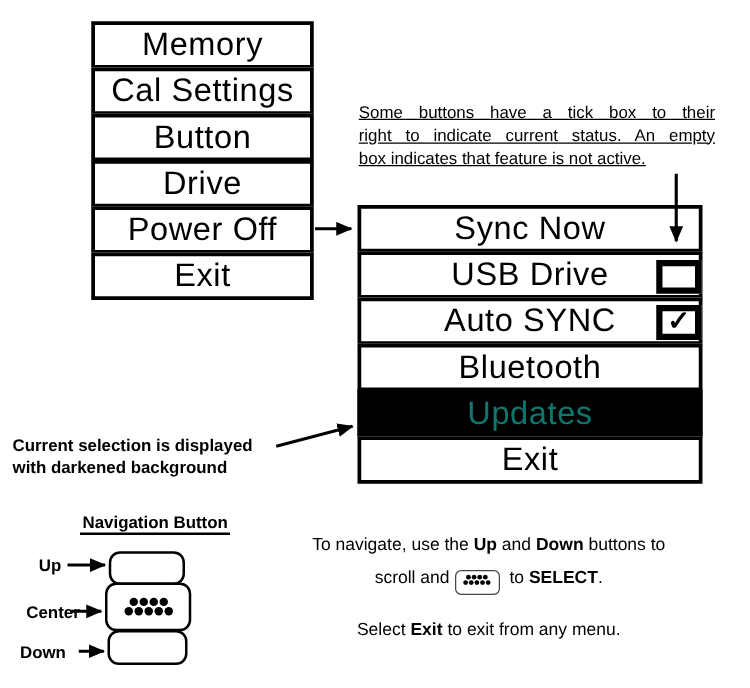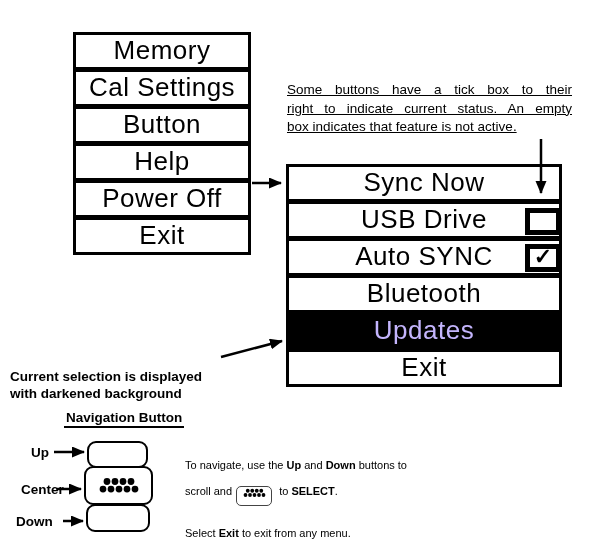--- a/index.html
+++ b/index.html
@@ -6,71 +6,71 @@
   html,body { background:#fff; }
   .canvas {
     position:relative; width:600px; height:550px; background:#fff;
     font-family:"Liberation Sans", sans-serif; color:#000; overflow:hidden;
   }
   
   .overlay { position:absolute; left:0; top:0; width:600px; height:550px; pointer-events:none; z-index:6; }
 
   
   .menu { position:absolute; }
-  .main-menu { left:25px; top:32px; width:226px;padding-left:48px; }
+  .main-menu { left:25px; top:17px; width:226px;padding-left:48px; }
   .sub-menu  { left:286px; top:164px; width:276px; }
   .menu-item {
     height:38px; border:3px solid #000; background:#fff;
     font-size:26px; line-height:31px; text-align:center; letter-spacing:.5px;
     overflow:hidden;
   }
   .menu-item + .menu-item { margin-top:-1px; }
-  .menu-item.selected { background:#000; color:#c4b5fd; }
+  .menu-item.selected { background:#000; color:#0f766e; }
 
   
   .tickbox {
     position:absolute; left:525px; width:36px; height:27px;
     border:5px solid #000; background:#fff; text-align:center;
   }
   .tickbox.empty   { top:208px; }
   .tickbox.checked { top:244px; height:28px; }
   .tickbox .mark { display:block; font-size:22px; font-weight:bold; line-height:17px; margin-top:-1px; }
 
   
   .note-tick {
     position:absolute; left:287px; top:81px; width:285px;
     font-size:13.5px; line-height:18.5px;
   }
   .note-tick .jline { text-align:justify; text-align-last:justify;text-decoration:underline; }
   .note-tick .jline.last { text-align-last:left; }
 
   .note-selection {
     position:absolute; left:10px; top:349px;
-    font-size:13.5px; font-weight:bold; line-height:16.5px;margin-top:20px;
+    font-size:13.5px; font-weight:bold; line-height:16.5px;
   }
 
   
   .nav-title {
     position:absolute; left:32px; top:410px;
     font-size:13.5px; font-weight:bold;
     border-bottom:2px solid #000; padding:0 2px 1px 2px;margin-left:32px;
   }
   .nav-label { position:absolute; font-size:13.5px; font-weight:bold; }
   .nav-label.up     { left:31px; top:445px; }
   .nav-label.center { left:21px;  top:482px; }
   .nav-label.down   { left:16px; top:514px; }
 
   .nav-btn { position:absolute; border:2.5px solid #000; border-radius:9px; background:#fff; }
   .nav-btn.top    { left:87px; top:441px; width:61px; height:27px; }
   .nav-btn.middle { left:84px; top:466px; width:69px; height:39px;
                     display:flex; align-items:center; justify-content:center; z-index:2; }
   .nav-btn.bottom { left:86px; top:504px; width:64px; height:28px; }
 
   
-  .instructions { position:absolute; left:185px; top:452px; width:412px; font-size:11px; line-height:26px; }
+  .instructions { position:absolute; left:185px; top:422px; width:412px; font-size:14px; line-height:26px;text-align:center; }
   .instructions b { font-weight:bold; }
   .instructions .para2 { margin-top:14px; }
   .inline-kp {
     display:inline-block; width:36px; height:20px; border:1.5px solid #444; border-radius:5px;
     vertical-align:-4px; margin:0 4px; text-align:center; background:#fff; line-height:16px;
   }
 </style>
 </head>
 <body>
 
@@ -87,21 +87,21 @@
     <line x1="221" y1="357" x2="282" y2="341" stroke="#000" stroke-width="2.5" marker-end="url(#ah)"></line>
     <line x1="54" y1="452" x2="84" y2="452" stroke="#000" stroke-width="2.5" marker-end="url(#ah)"></line>
     <line x1="57" y1="489" x2="81" y2="489" stroke="#000" stroke-width="2.5" marker-end="url(#ah)"></line>
     <line x1="63" y1="521" x2="83" y2="521" stroke="#000" stroke-width="2.5" marker-end="url(#ah)"></line>
   </svg>
 
   <div class="menu main-menu">
     <div class="menu-item">Memory</div>
     <div class="menu-item">Cal Settings</div>
     <div class="menu-item">Button</div>
-    <div class="menu-item">Help</div>
+    <div class="menu-item">Drive</div>
     <div class="menu-item">Power Off</div>
     <div class="menu-item">Exit</div>
   </div>
 
   <div class="menu sub-menu">
     <div class="menu-item">Sync Now</div>
     <div class="menu-item">USB Drive</div>
     <div class="menu-item">Auto SYNC</div>
     <div class="menu-item">Bluetooth</div>
     <div class="menu-item selected">Updates</div>

